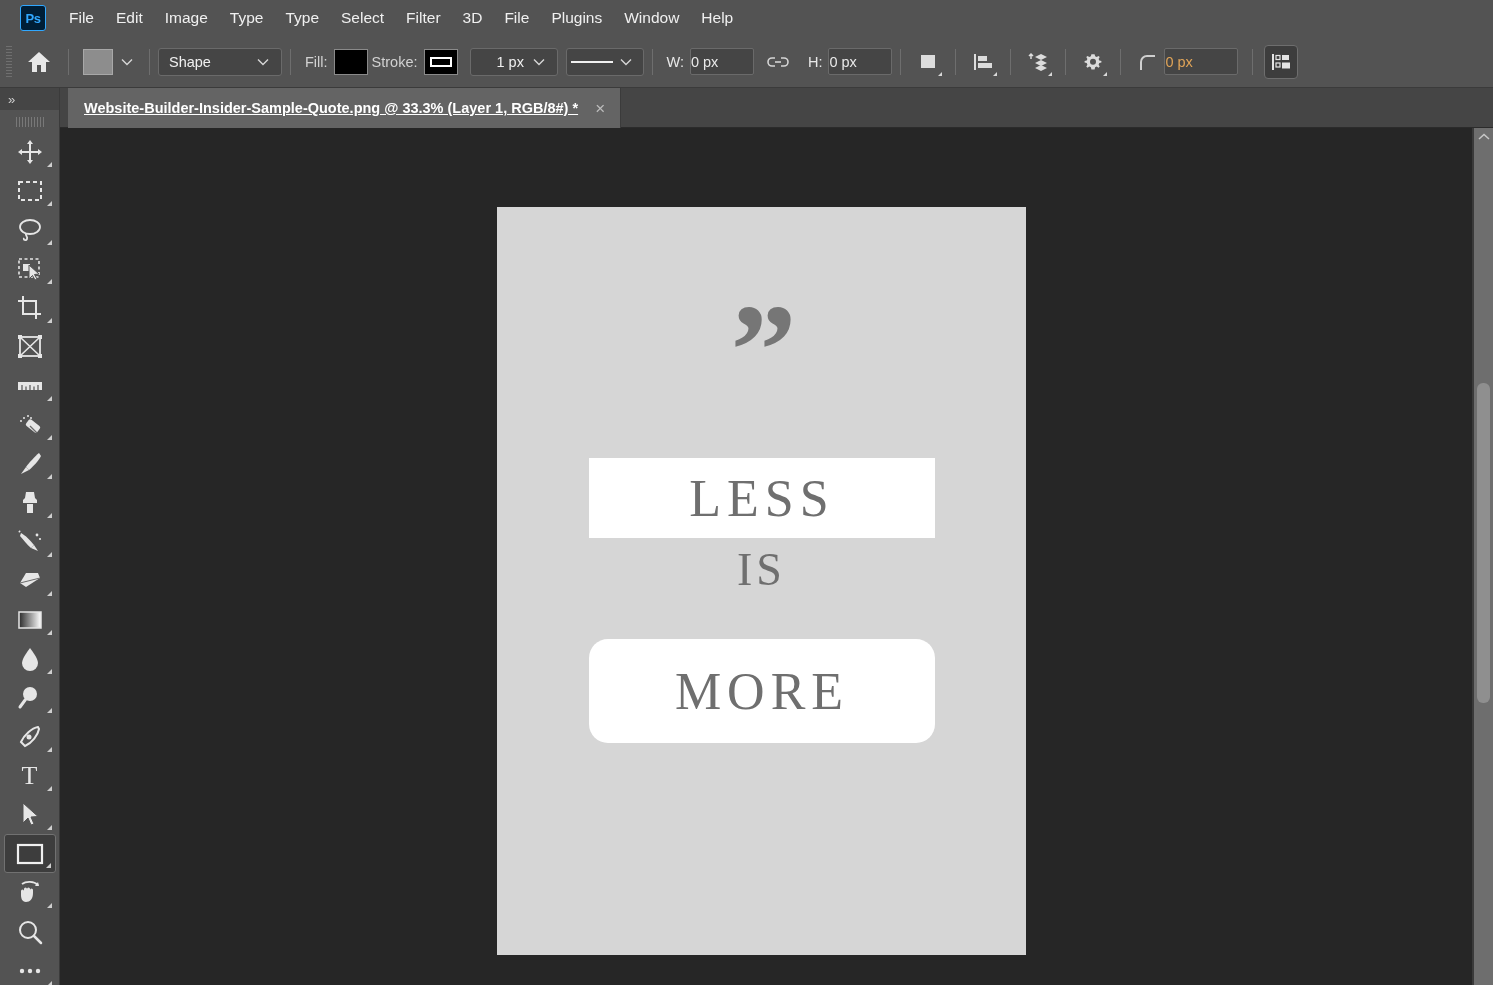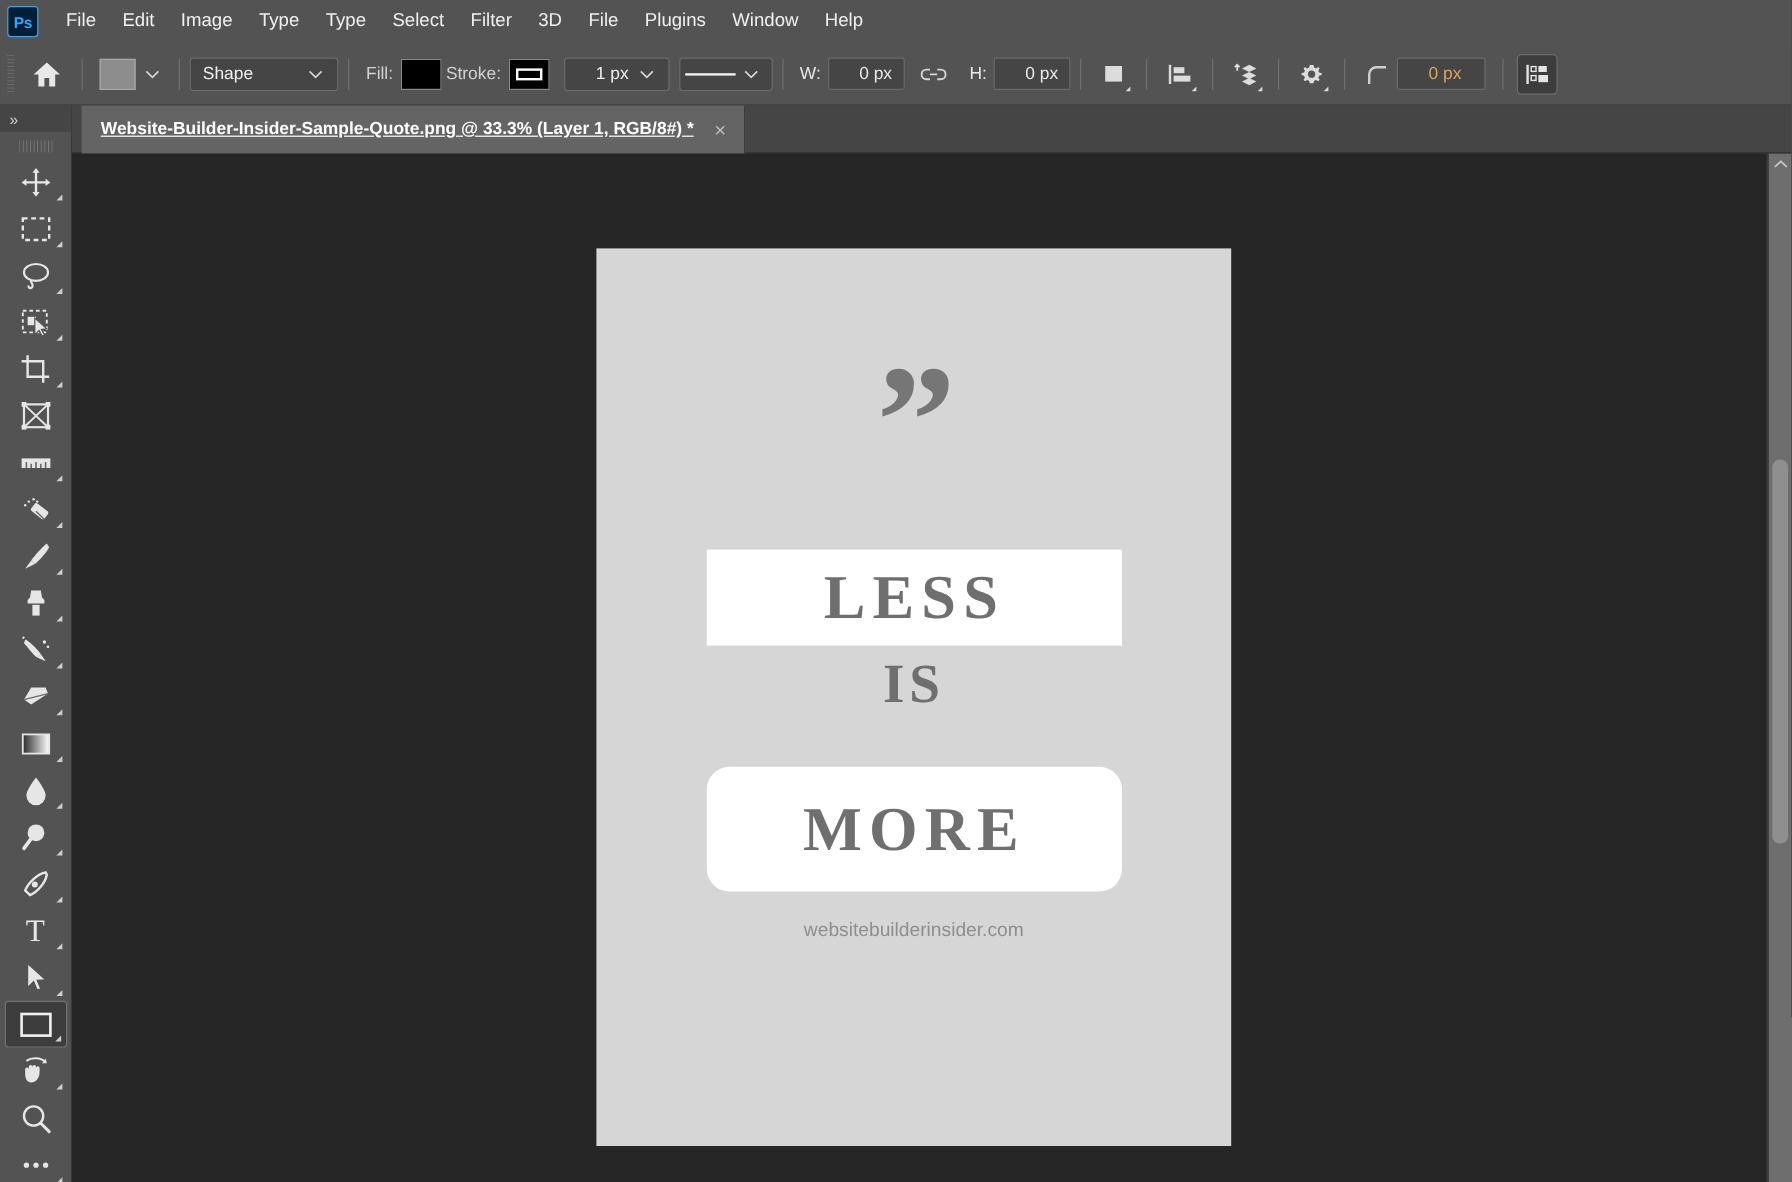--- a/index.html
+++ b/index.html
@@ -9,21 +9,21 @@
     background: #535353;
     font-family: "Liberation Sans", sans-serif;
     -webkit-font-smoothing: antialiased;
   }
   #app { position: relative; width: 1493px; height: 985px; }
 
   
   .menubar {
     position: absolute; left: 0; top: 0; width: 1475px; height: 36px;
     background: #535353;
-    display: flex; align-items: center;
+    display: flex; align-items: center; padding-left: 14px;
   }
   .ps-logo {
     width: 26px; height: 26px; margin-left: 6px; margin-right: 12px;
     background: #001e36; border: 1px solid #31a8ff; border-radius: 3px;
     color: #31a8ff; font-size: 13px; font-weight: bold;
     display: flex; align-items: center; justify-content: center;
     font-family: "Liberation Sans", sans-serif;
     letter-spacing: -0.5px;
   }
   .menu-item {
@@ -77,21 +77,21 @@
   }
   .swatch.stroke {
     display: flex; align-items: center; justify-content: center;
   }
   .swatch.stroke .inner {
     width: 22px; height: 10px; border: 2px solid #fff; background: #000;
   }
   .numfield {
     height: 27px; background: #454545; border: 1px solid #6a6a6a;
     border-radius: 2px; color: #e9e9e9; font-size: 14.5px;
-    display: flex; align-items: center; padding-left: 25px;
+    display: flex; align-items: center; padding-left: 0;
   }
   .numfield.w { width: 64px; }
   .numfield.h { width: 64px; }
   .numfield.radius { width: 74px; color: #e0a458; }
   .icon-btn {
     width: 32px; height: 32px; display: flex; align-items: center;
     justify-content: center; position: relative; margin: 0 3px;
   }
   .icon-btn.active {
     background: #3d3d3d; border: 1px solid #6e6e6e; border-radius: 4px;
@@ -167,21 +167,21 @@
   }
   .band {
     position: absolute; left: 92px; width: 346px;
     background: #ffffff;
     display: flex; align-items: center; justify-content: center;
   }
   .band.one { top: 251px; height: 80px; }
   .band.two { top: 432px; height: 104px; border-radius: 19px; }
   .word {
     color: #6f6f6f; font-family: "Liberation Serif", serif;
-    font-size: 52px; letter-spacing: 6px; font-weight: bold;
+    font-size: 52px; letter-spacing: 6px; font-weight: normal;
   }
   .word.mid {
     position: absolute; left: 0; right: 0; top: 336px;
     text-align: center; font-size: 46px; letter-spacing: 4px;
   }
   .site {
     position: absolute; left: 0; right: 0; top: 560px;
     text-align: center; color: #8e8e8e;
     font-family: "Liberation Sans", sans-serif; font-size: 16px;
   }
@@ -562,21 +562,20 @@
   <div class="canvasarea">
     <div class="artboard">
       <div class="quote-mark">”</div>
       <div class="band one">
         <span class="word">LESS</span>
       </div>
       <div class="word mid">IS</div>
       <div class="band two">
         <span class="word">MORE</span>
       </div>
-      <div class="site">websitebuilderinsider.com</div>
     </div>
   </div>
 
   <div class="vscroll-track-edge"></div>
   <div class="vscroll">
     <div class="arrow-up">
       <svg width="12" height="8" viewBox="0 0 12 8">
         <path d="M1 6 L6 1.5 L11 6" fill="none" stroke="#c8c8c8" stroke-width="1.5"></path>
       </svg>
     </div>

